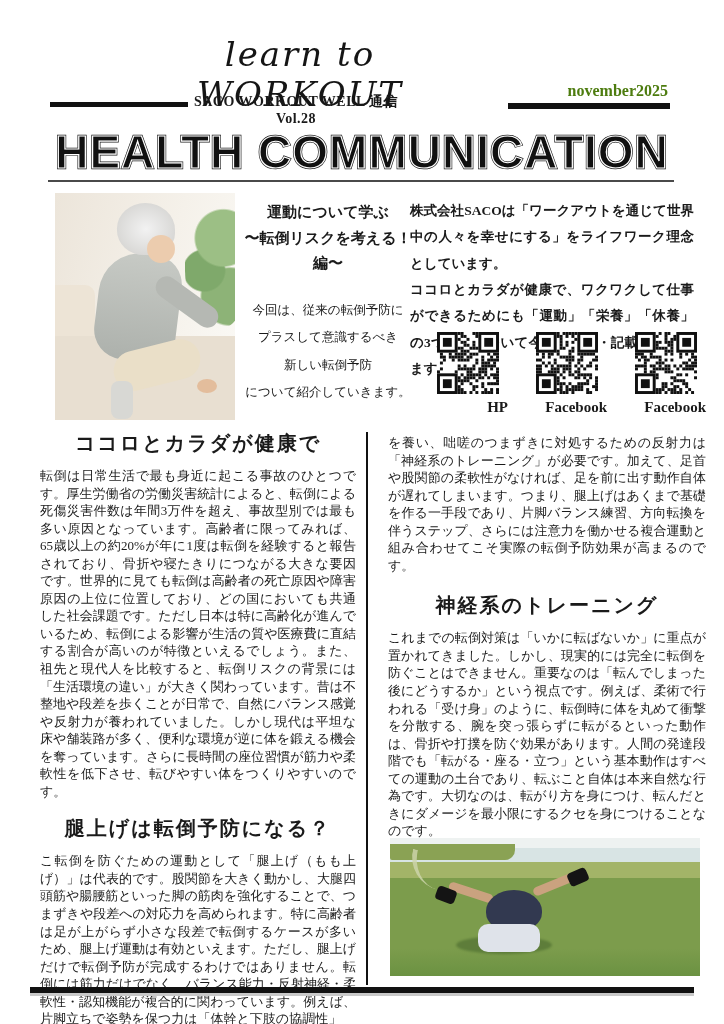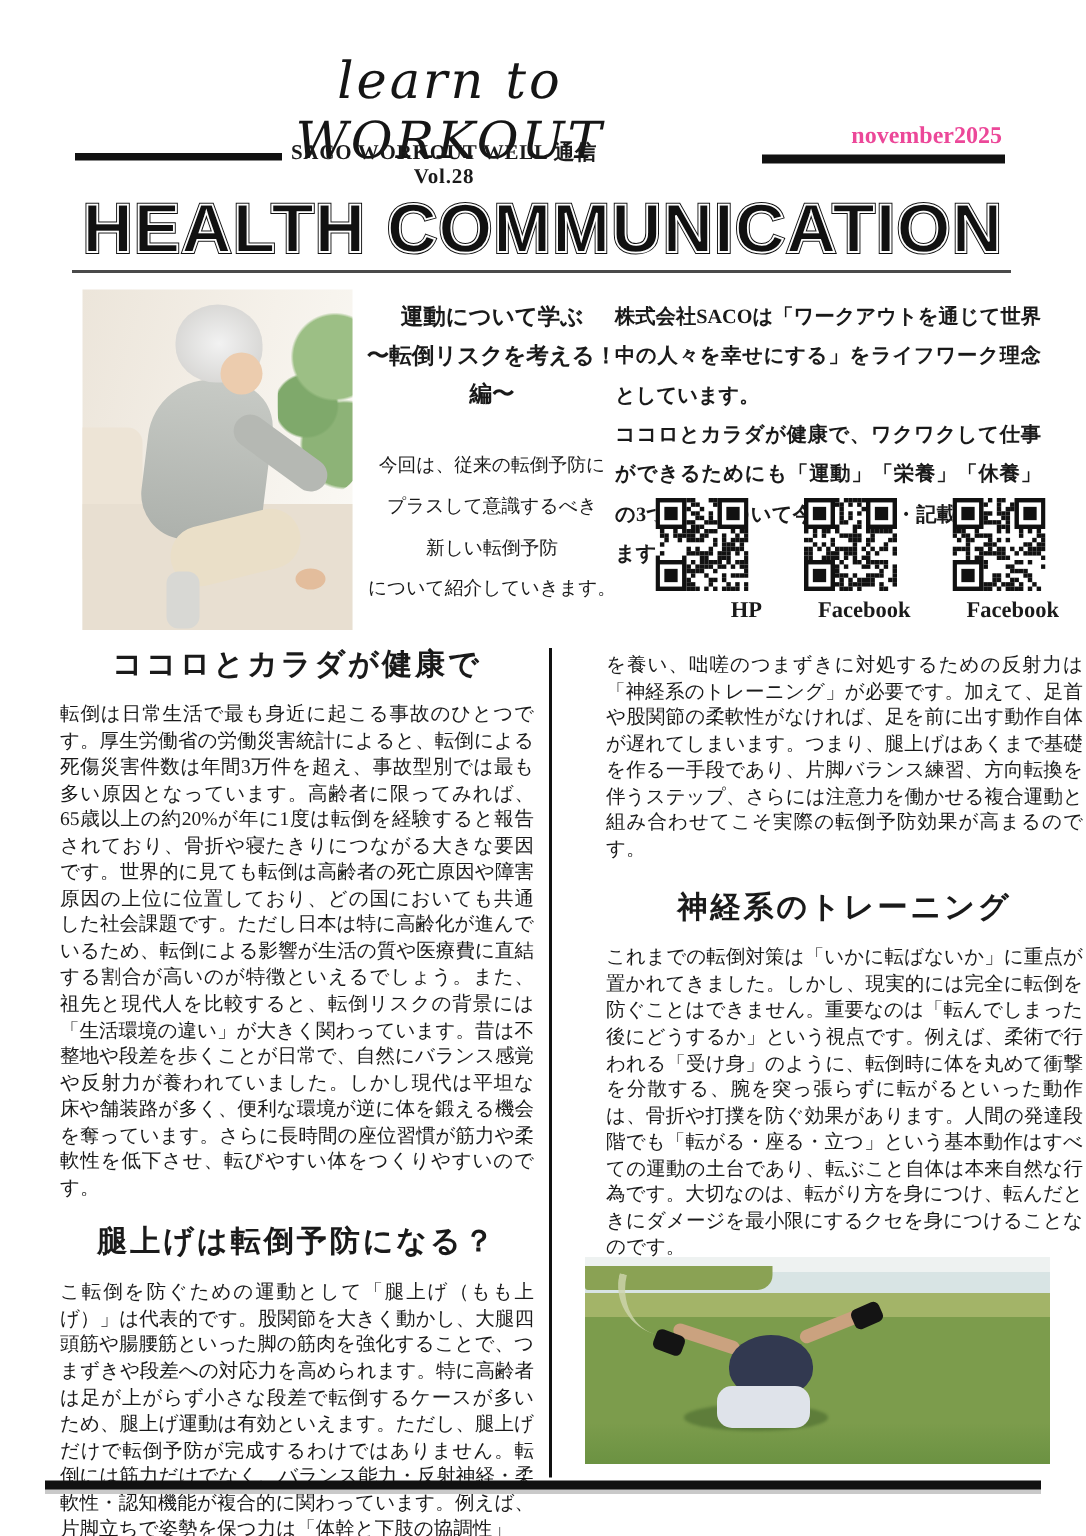--- a/index.html
+++ b/index.html
@@ -8,21 +8,21 @@
     background:#ffffff; overflow:hidden;
     font-family:"Liberation Serif","DejaVu Serif",serif; color:#1a1a1a;
   }
   
   .script-title{
     position:absolute; left:120px; top:34px; width:360px; text-align:center;
     font-family:"DejaVu Serif","Liberation Serif",serif;
     font-style:italic; font-size:34px; letter-spacing:2px; color:#151515;
   }
   .date{
-    position:absolute; right:56px; top:82px; font-size:16px; font-weight:bold; color:#ec4899;
+    position:absolute; right:56px; top:82px; font-size:16px; font-weight:bold; color:#4d7c0f;
   }
   .rule-left{ position:absolute; left:50px; top:102px; width:138px; height:5px; background:#111; }
   .rule-right{ position:absolute; left:508px; top:103px; width:162px; height:6px; background:#111; }
   .issue-label{
     position:absolute; left:190px; top:93px; width:212px; text-align:center;
     font-size:14px; font-weight:bold; letter-spacing:.5px;
   }
   .main-title{
     position:absolute; left:0; top:128px; width:724px; text-align:center;
     font-family:"Liberation Sans","DejaVu Sans",sans-serif;
@@ -69,21 +69,21 @@
   }
   .qr-row{ position:absolute; left:428px; top:332px; width:278px; display:flex; justify-content:space-between; }
   .qr-item{ width:80px; text-align:right; }
   .qr-box{ width:62px; height:62px; margin:0 auto; background:#fff; }
   .qr-box svg{ display:block; }
   .qr-label{ margin-top:5px; font-size:15px; font-weight:bold; }
 
   
   .divider-v{ position:absolute; left:366px; top:432px; width:2px; height:553px; background:#111; }
   .col-left{ position:absolute; left:40px; top:430px; width:316px; }
-  .col-right{ position:absolute; left:404px; top:430px; width:318px; }
+  .col-right{ position:absolute; left:388px; top:430px; width:318px; }
   .col-heading{
     text-align:center; font-size:20px; font-weight:bold; letter-spacing:2px; margin:0; line-height:1.3;
   }
   .col-body{
     font-size:13px; line-height:1.35; text-align:justify; margin-top:11px;
   }
   .col-left .col-heading.second{ margin-top:15px; }
   .col-right .col-heading{ margin-top:18px; }
 
   .photo-grass{

